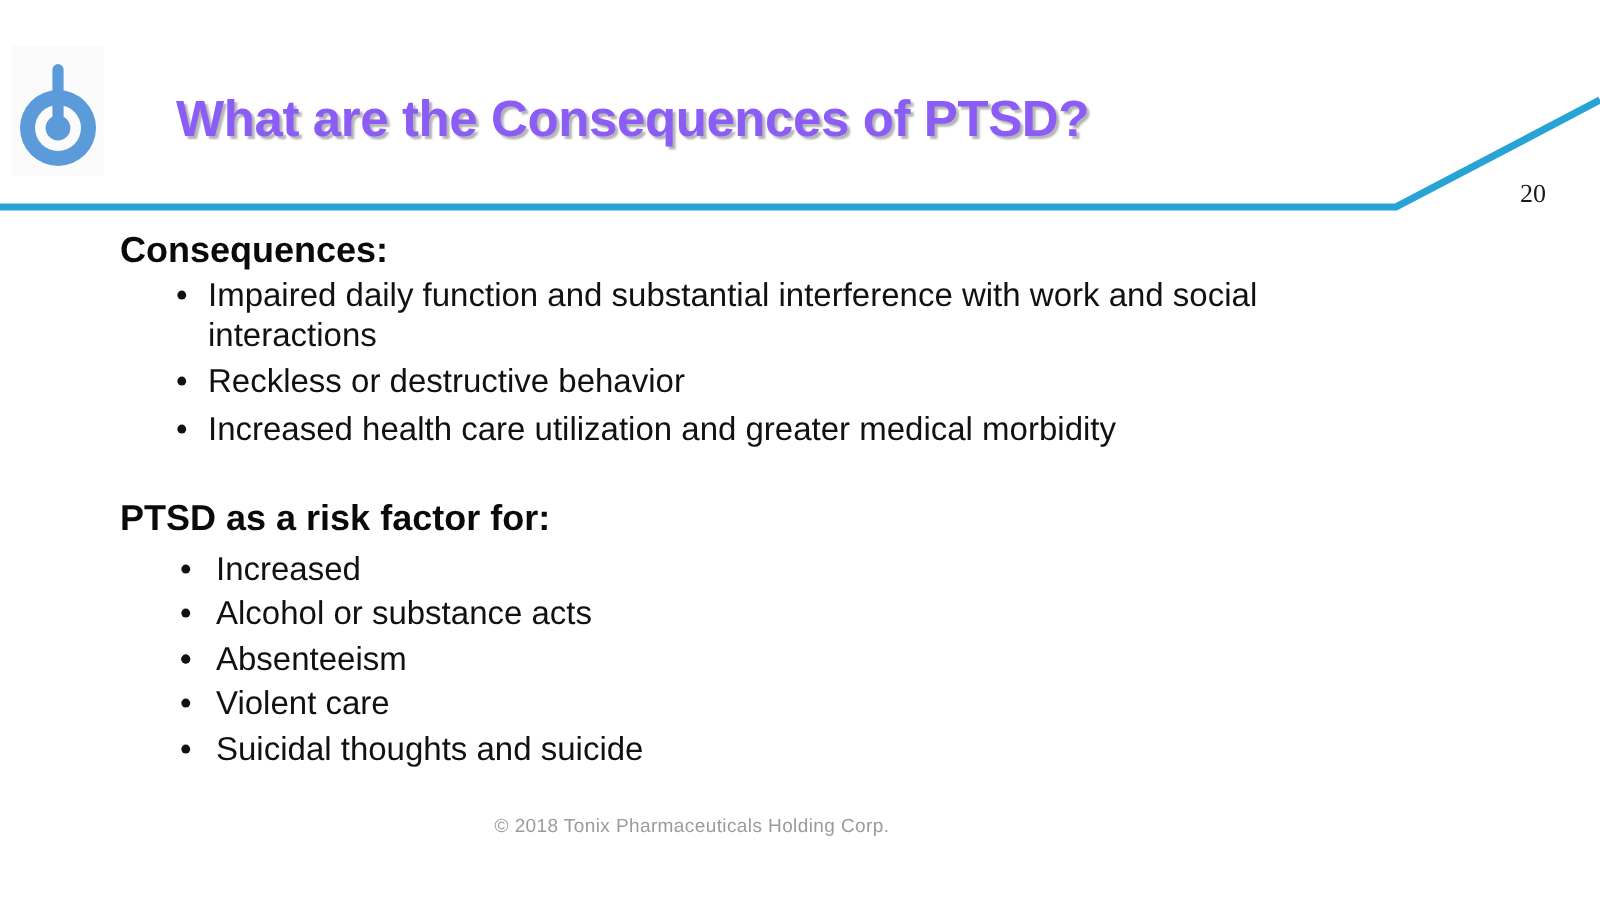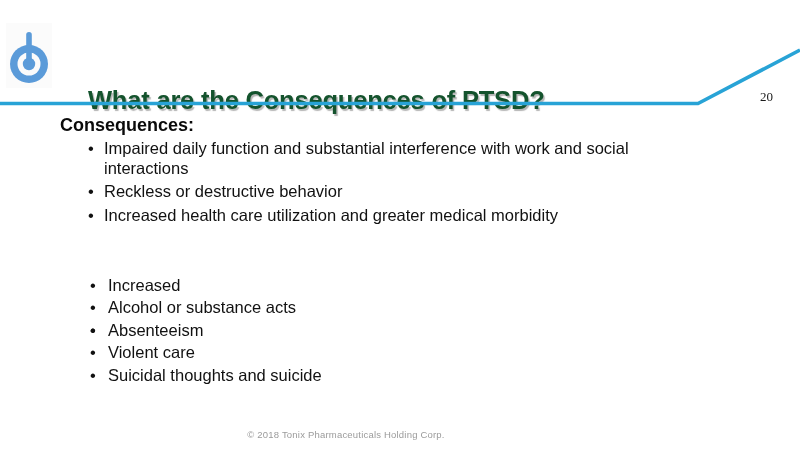--- a/index.html
+++ b/index.html
@@ -35,26 +35,25 @@
     height: 65px;
   }
 
   
   #slide-title {
     position: absolute;
     left: 88px;
     top: 46px;
     font-size: 25.5px;
     font-weight: bold;
-    color: #14532d;
+    color: #8b5cf6;
     letter-spacing: -0.2px;
     text-shadow: 1.5px 1.5px 1px rgba(120,120,120,0.55);
     white-space: nowrap;
     font-stretch: condensed;
-    margin-top: 40px;
   }
 
   
   #title-rule {
     position: absolute;
     left: 0;
     top: 38px;
     width: 800px;
     height: 72px;
     pointer-events: none;
@@ -123,21 +122,20 @@
   
   #footer-copyright {
     position: absolute;
     left: 0;
     top: 408px;
     width: 692px;
     text-align: center;
     font-size: 9.5px;
     color: #9b9b9b;
     letter-spacing: 0.2px;
-    margin-top: 21px;
   }
 </style>
 </head>
 <body>
 
 <div id="slide">
 
   <div id="logo-box">
     <svg id="logo-icon" viewBox="0 0 46 65">
       <circle cx="23" cy="41" r="19" fill="#5b9bd9"></circle>
@@ -165,20 +163,21 @@
     <li>
       <span class="bullet-dot">•</span>
       <span>Reckless or destructive behavior</span>
     </li>
     <li>
       <span class="bullet-dot">•</span>
       <span>Increased health care utilization and greater medical morbidity</span>
     </li>
   </ul>
 
+  <div class="section-heading" id="heading-riskfactor">PTSD as a risk factor for:</div>
 
   <ul class="bullets" id="list-riskfactors">
     <li>
       <span class="bullet-dot">•</span>
       <span>Increased</span>
     </li>
     <li>
       <span class="bullet-dot">•</span>
       <span>Alcohol or substance acts</span>
     </li>

